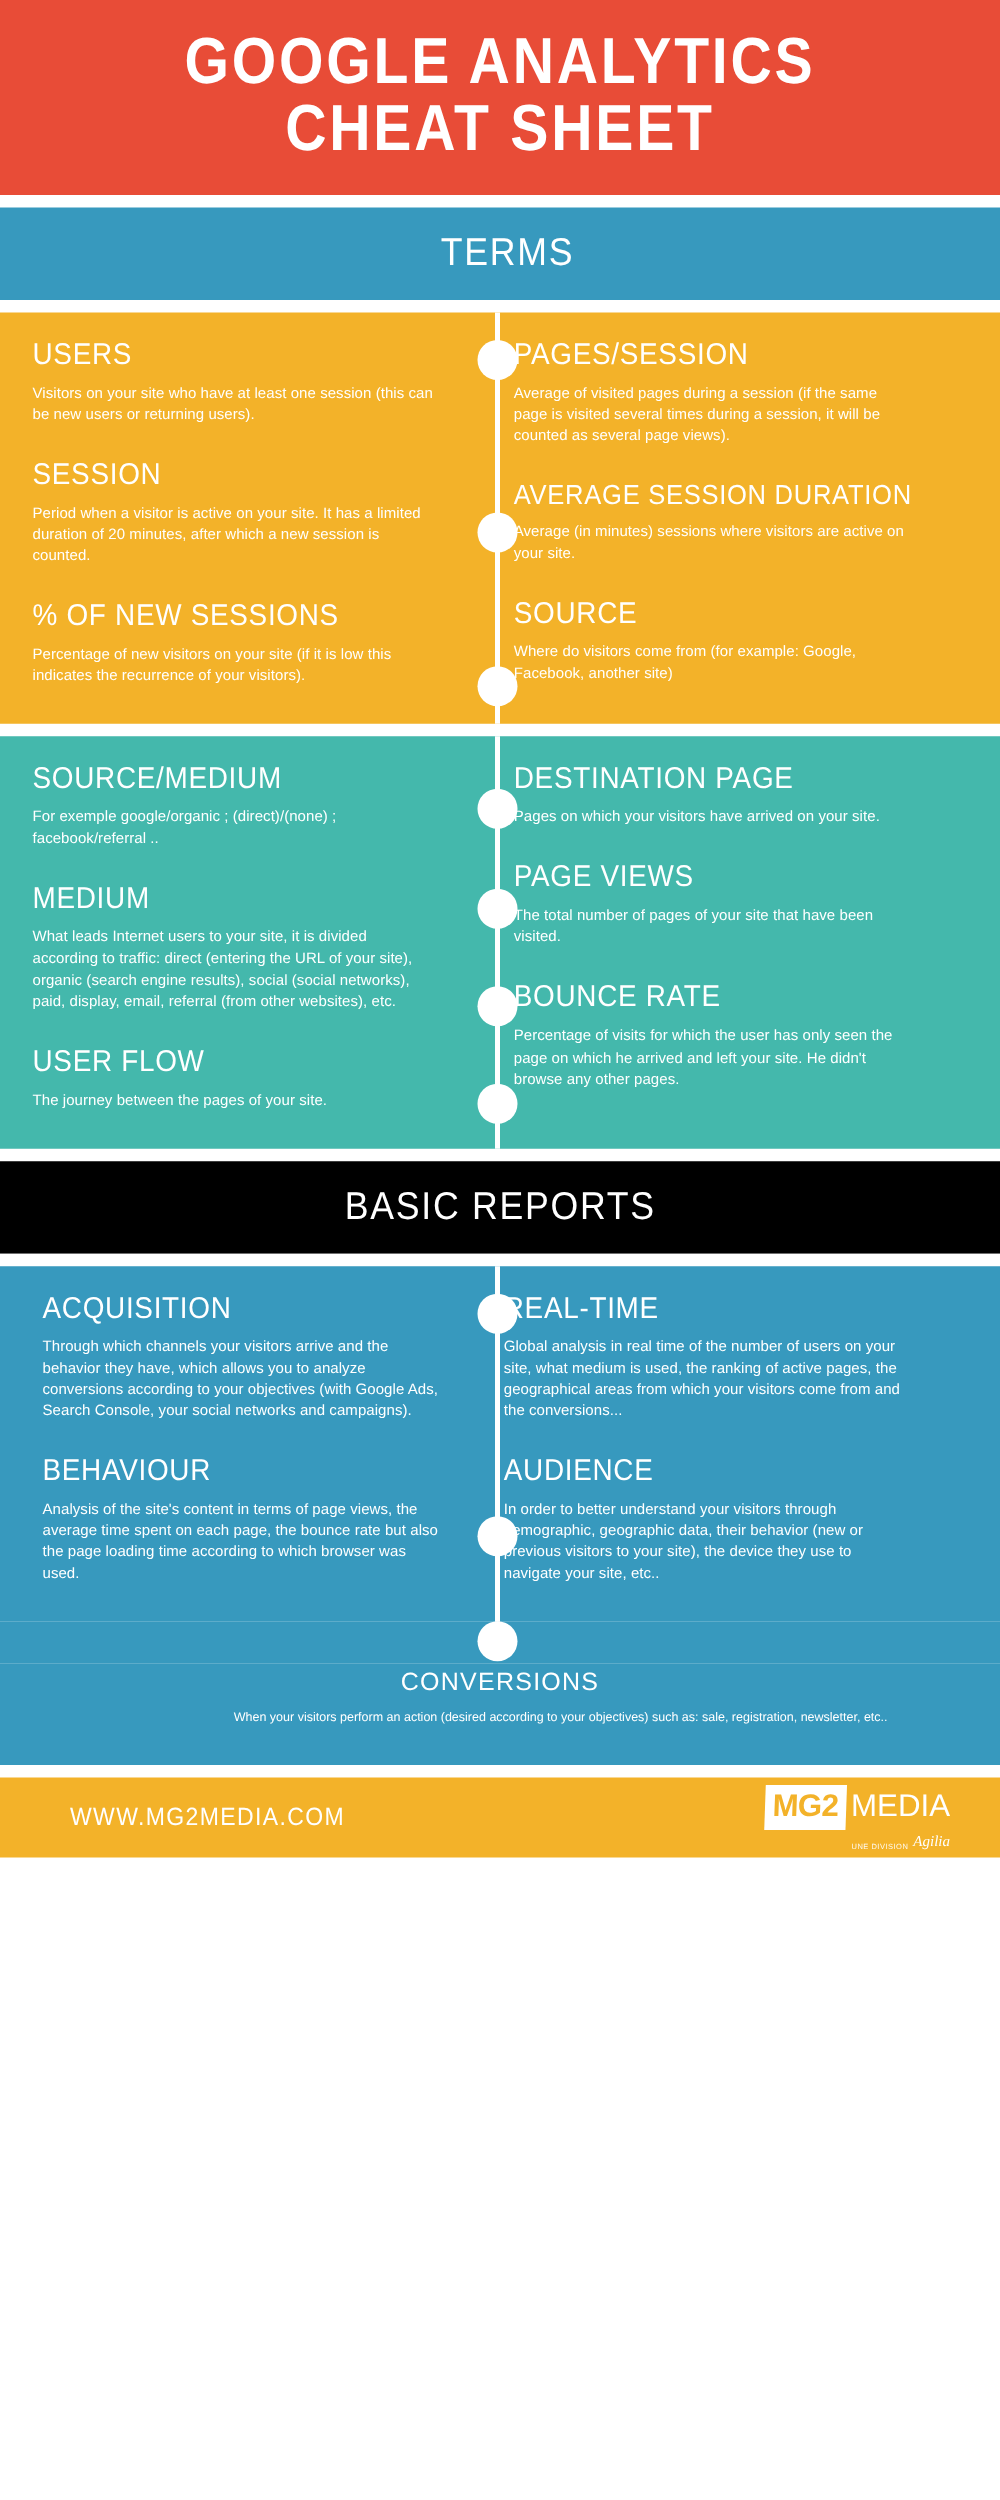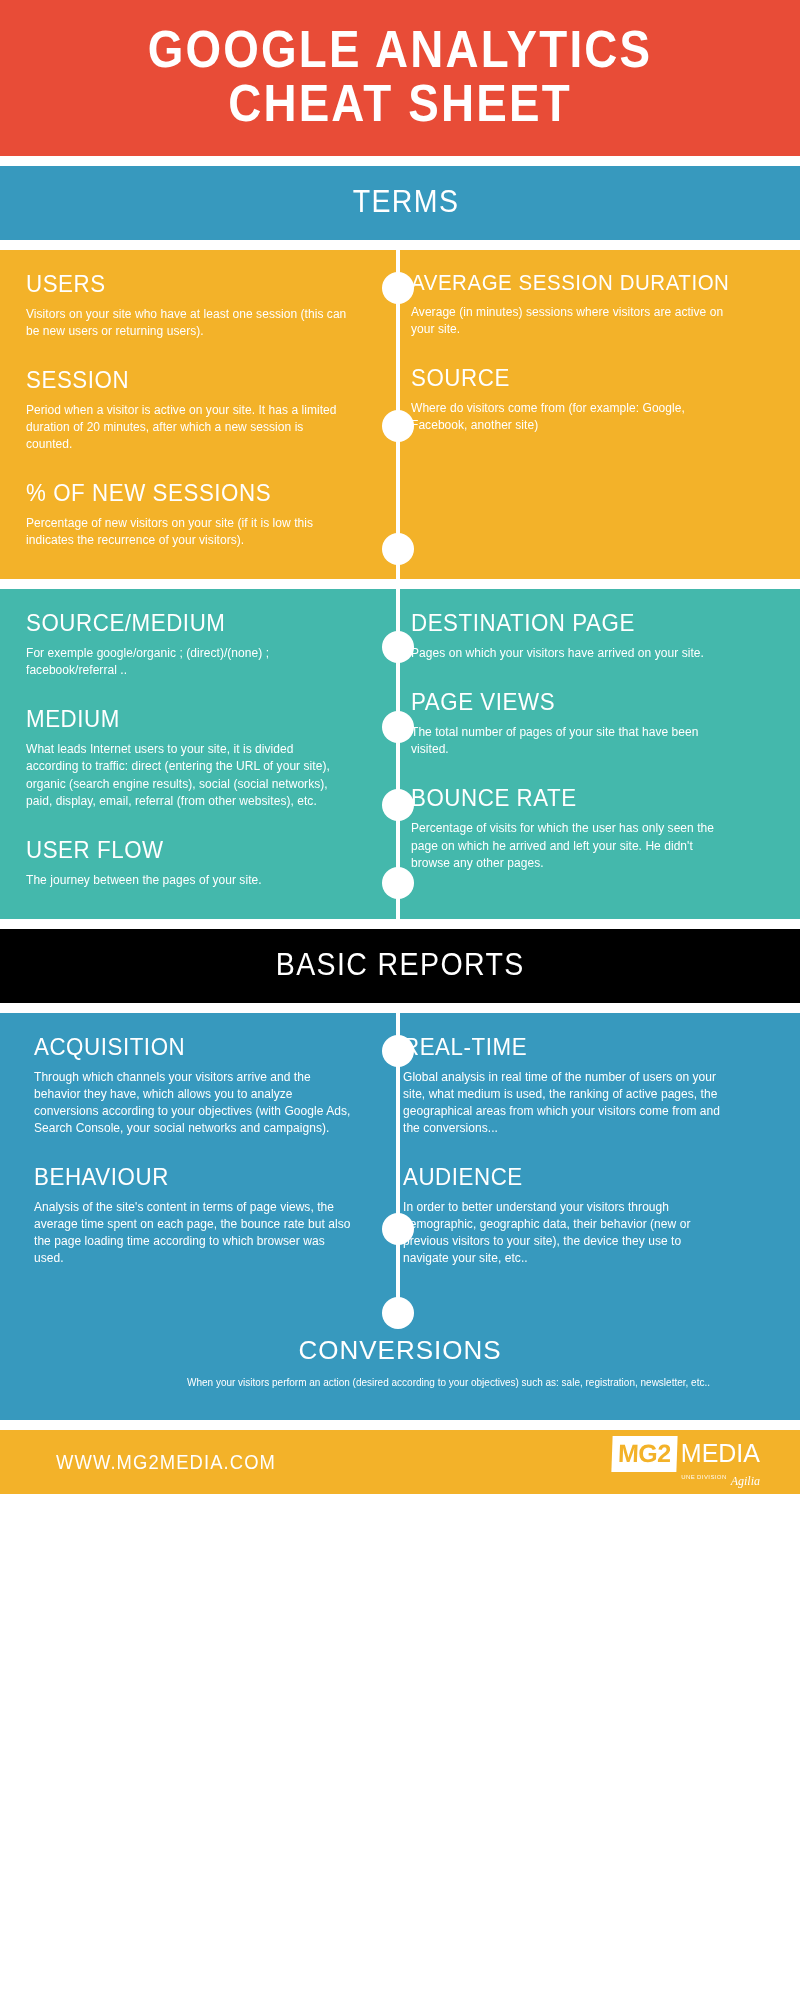--- a/index.html
+++ b/index.html
@@ -113,21 +113,21 @@
   
   .conversions {
     background: #3799be;
     text-align: center;
     padding: 4px 90px 30px 90px;
   }
   .conversions h3 {
     color: #ffffff;
     font-family: "Liberation Sans Narrow", "Liberation Sans", sans-serif;
     font-weight: normal;
-    font-size: 26px;
+    font-size: 20px;
     letter-spacing: 1px;
     margin-bottom: 10px;
   }
   .conversions p {
     color: #ffffff;
     font-size: 10px;
     line-height: 1.45;
     text-align: right;
   }
 
@@ -164,21 +164,21 @@
   .logo-word {
     color: #ffffff;
     font-family: "Liberation Sans Narrow", "Liberation Sans", sans-serif;
     font-weight: normal;
     font-size: 25px;
     letter-spacing: 0px;
     margin-left: 4px;
   }
   .logo-sub {
     display: flex;
-    align-items: flex-start;
+    align-items: flex-end;
     gap: 4px;
     margin-top: 2px;
   }
   .logo-sub-pre {
     color: #ffffff;
     font-size: 6px;
     letter-spacing: 0.4px;
     opacity: 0.95;
   }
   .logo-sub-name {
@@ -221,20 +221,24 @@
         <h3 class="term">SESSION</h3>
         <p class="desc">Period when a visitor is active on your site. It has a limited duration of 20 minutes, after which a new session is counted.</p>
       </div>
       <div class="entry">
         <h3 class="term">% OF NEW SESSIONS</h3>
         <p class="desc">Percentage of new visitors on your site (if it is low this indicates the recurrence of your visitors).</p>
       </div>
     </div>
 
     <div class="col right">
+      <div class="entry">
+        <h3 class="term">PAGES/SESSION</h3>
+        <p class="desc">Average of visited pages during a session (if the same page is visited several times during a session, it will be counted as several page views).</p>
+      </div>
       <div class="entry">
         <h3 class="term" style="font-size:22px">AVERAGE SESSION DURATION</h3>
         <p class="desc">Average (in minutes) sessions where visitors are active on your site.</p>
       </div>
       <div class="entry">
         <h3 class="term">SOURCE</h3>
         <p class="desc">Where do visitors come from (for example: Google, Facebook, another site)</p>
       </div>
     </div>
   </div>

